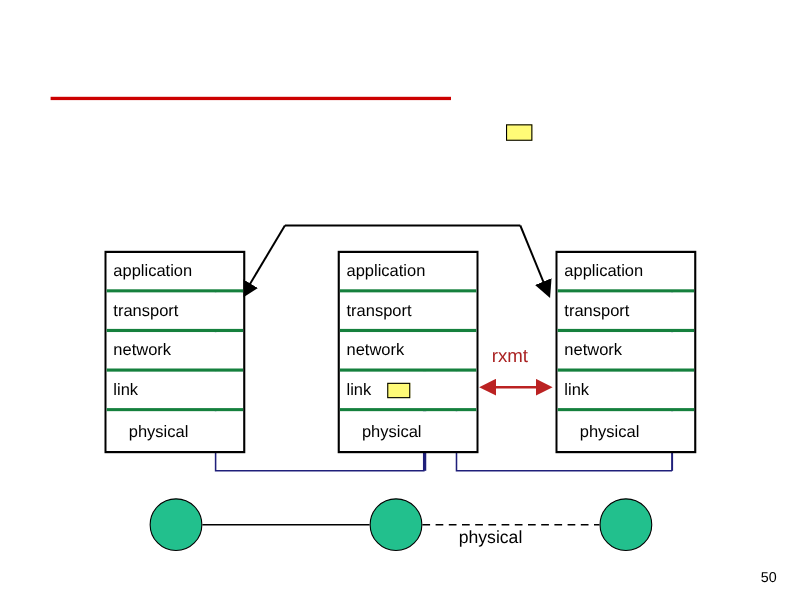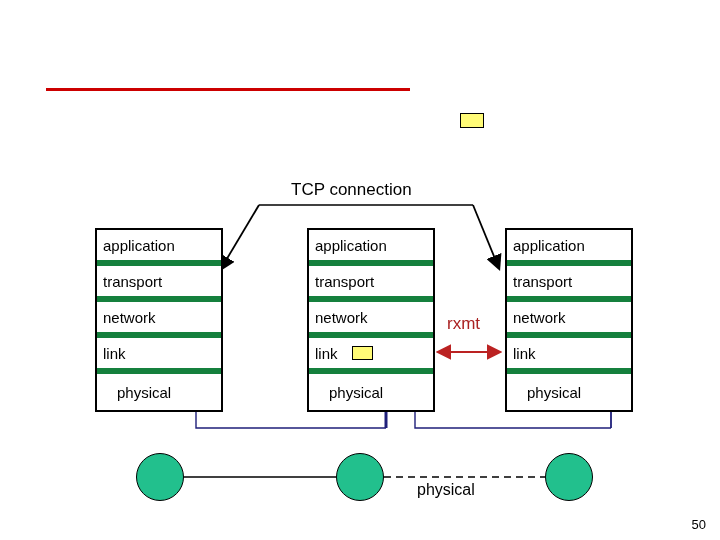--- a/index.html
+++ b/index.html
@@ -59,21 +59,21 @@
   .stack{
     position:absolute;
     width:128px;
     border:2px solid #000000;
     box-sizing:border-box;
     background:transparent;
     z-index:5;
   }
   .stack .layer{
     height:36px;
-    border-bottom:6px solid #15803d;
+    border-bottom:3px solid #15803d;
     box-sizing:border-box;
     display:flex;
     align-items:center;
     padding-left:6px;
     font-size:15px;
     color:#000000;
     position:relative;
     background:#ffffff;
   }
   .stack .layer:last-child{border-bottom:none;padding-left:20px;}
@@ -132,21 +132,20 @@
 </style>
 </head>
 <body>
 
 <div id="slide">
 
   <div class="title-underline"></div>
 
   <div class="legend-swatch"></div>
 
-  <div class="tcp-label">TCP connection</div>
 
   <svg class="brace-svg" viewBox="0 0 720 540" xmlns="http://www.w3.org/2000/svg">
     <defs>
       <marker id="arrow-black" markerWidth="9" markerHeight="9" refX="6" refY="4.5" orient="auto" markerUnits="strokeWidth">
         <path d="M0,0 L9,4.5 L0,9 z" fill="#000000"></path>
       </marker>
       <marker id="arrow-navy" markerWidth="7" markerHeight="7" refX="4" refY="3.5" orient="auto" markerUnits="strokeWidth">
         <path d="M0,0 L7,3.5 L0,7 z" fill="#1F1F7A"></path>
       </marker>
       <marker id="arrow-red-s" markerWidth="7" markerHeight="7" refX="5" refY="3.5" orient="auto" markerUnits="strokeWidth">

